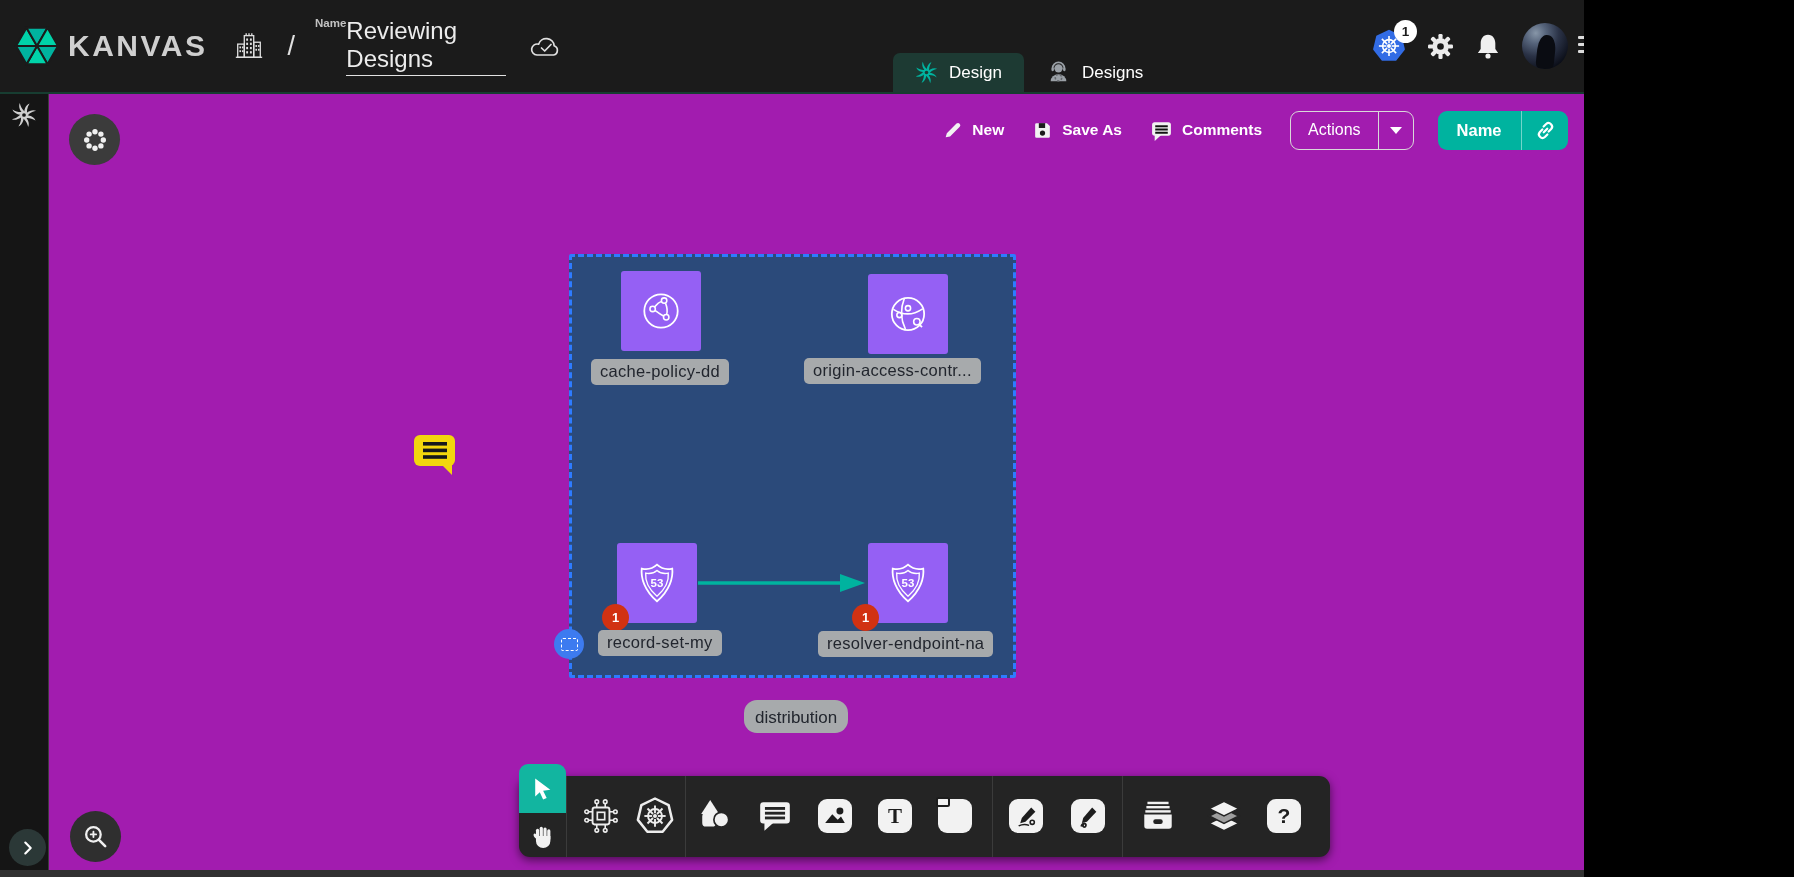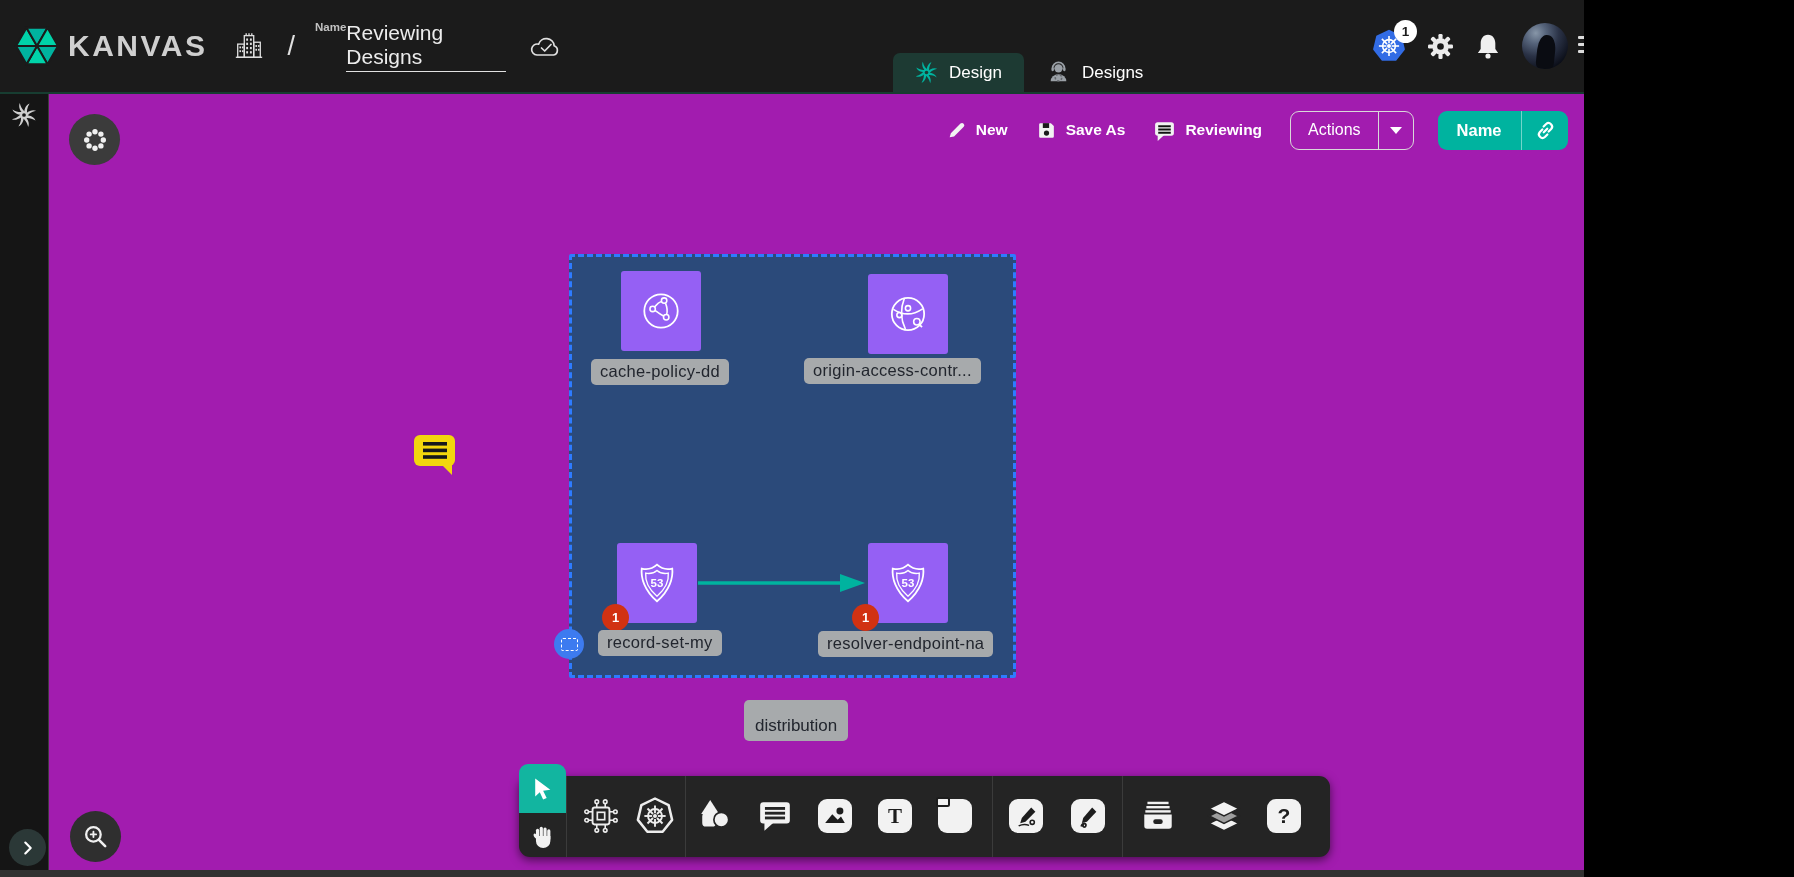--- a/index.html
+++ b/index.html
@@ -7,21 +7,21 @@
   .screen{position:relative;width:1584px;height:877px;background:#a21caf;overflow:hidden}
 
   
   .header{position:absolute;left:0;top:0;width:100%;height:94px;background:#1b1b1b;border-bottom:2px solid #173d31}
   .h-left{position:absolute;left:14px;top:0;height:92px;display:flex;align-items:center}
   .wordmark{font-size:30px;font-weight:800;letter-spacing:2.5px;color:#cfcfcf;margin-left:8px}
   .org-icon{margin-left:26px;display:flex}
   .slash{margin:0 20px 0 22px;font-size:27px;font-weight:300;color:#e0e0e0}
   .namefield{display:flex;flex-direction:row;justify-content:center}
   .namefield .nlab{font-size:11.5px;color:#c2c2c2;font-weight:bold;margin-bottom:2px}
-  .namefield .nval{font-size:21px;color:#ececec;width:160px;border-bottom:1px solid #e2e2e2;padding-bottom:2px}
+  .namefield .nval{font-size:24px;color:#ececec;width:160px;border-bottom:1px solid #e2e2e2;padding-bottom:2px}
   .cloud-icon{margin-left:22px;display:flex}
 
   .tabs{position:absolute;left:893px;bottom:0;display:flex;align-items:flex-end}
   .tab{height:39px;display:flex;align-items:center;gap:11px;padding:0 22px;color:#fff;font-size:17px;cursor:pointer}
   .tab.active{background:#1d3a33;border-radius:7px 7px 0 0}
 
   .h-right{position:absolute;right:16px;top:0;height:92px;display:flex;align-items:center;gap:21px}
   .k8s-wrap{position:relative;width:34px;height:34px}
   .k8s-badge{position:absolute;top:-9px;right:-11px;min-width:23px;height:23px;background:#fff;border-radius:50%;color:#1c1c1c;font-size:13.5px;font-weight:bold;display:flex;align-items:center;justify-content:center}
   .avatar{width:46px;height:46px;border-radius:50%;overflow:hidden;background:
@@ -56,21 +56,21 @@
   
   .comment-marker{position:absolute;left:412px;top:431px;cursor:pointer}
 
   .selection-box{position:absolute;left:569px;top:254px;width:447px;height:424px;background:#2b4a7a;border:3px dashed #2e7bff;border-radius:2px}
   .node{position:absolute;width:80px;height:80px;background:#9560f4;border-radius:3px;display:flex;align-items:center;justify-content:center}
   .nlabel{position:absolute;background:#a7aaac;color:#22262e;font-size:16.5px;padding:3px 9px 4px;border-radius:5px;white-space:nowrap;letter-spacing:.3px}
   .nbadge{position:absolute;width:27px;height:27px;background:#d13212;border-radius:50%;color:#fff;font-size:13px;font-weight:bold;display:flex;align-items:center;justify-content:center}
   .edge-arrow{position:absolute;left:698px;top:570px}
   .sel-handle{position:absolute;left:554px;top:629px;width:30px;height:30px;background:#3d7bf0;border-radius:50%;cursor:pointer}
   .sel-handle::after{content:"";position:absolute;left:7px;top:9px;width:15px;height:11px;border:1.6px dashed #fff;border-radius:2px}
-  .dist-label{position:absolute;left:744px;top:700px;background:#a7aaac;color:#22262e;font-size:17px;padding:16px 11px 5px;border-radius:5px;white-space:nowrap}
+  .dist-label{position:absolute;left:744px;top:700px;background:#a7aaac;color:#22262e;font-size:17px;padding:8px 11px 5px;border-radius:13px;white-space:nowrap}
 
   
   .tray{position:absolute;left:519px;top:776px;width:811px;height:81px;background:#242424;border-radius:11px;box-shadow:0 3px 10px rgba(0,0,0,.55)}
   .cursor-tile{position:absolute;left:519px;top:764px;width:47px;height:49px;background:#12b5a0;border-radius:9px 9px 0 0;display:flex;align-items:center;justify-content:center;cursor:pointer}
   .hand-tile{position:absolute;left:519px;top:813px;width:47px;height:44px;display:flex;align-items:center;justify-content:center;cursor:pointer}
   .tdiv{position:absolute;top:776px;height:81px;width:1px;background:#3b3b3b}
   .tbtn{position:absolute;top:796px;width:40px;height:40px;display:flex;align-items:center;justify-content:center;background:none;border:none;cursor:pointer}
   .wtile{width:34px;height:34px;background:#f2f2f2;border-radius:9px;display:flex;align-items:center;justify-content:center;color:#1d1d1d}
   .wtile.serif-t{font-family:"Liberation Serif",serif;font-weight:bold;font-size:21px}
   .wtile.help-q{font-weight:800;font-size:21px}
@@ -307,21 +307,21 @@
     <div class="ab-item">
       <span style="display:flex">
         <svg width="23" height="23" viewBox="0 0 22 22">
           <rect x="2" y="3" width="18" height="13" rx="2.5" fill="#f2f2f2"></rect>
           <polygon points="4.5,15 4.5,21 11,15" fill="#f2f2f2"></polygon>
           <rect x="5" y="6" width="12" height="1.9" fill="#111"></rect>
           <rect x="5" y="9.1" width="12" height="1.9" fill="#111"></rect>
           <rect x="5" y="12.2" width="12" height="1.9" fill="#111"></rect>
         </svg>
       </span>
-      <span>Reviewing</span>
+      <span>Comments</span>
     </div>
     <div class="actions-btn">
       <span class="actions-main">Actions</span>
       <span class="actions-arrow">
           <span class="caret"></span>
         </span>
     </div>
     <div class="share-btn">
       <span class="share-main">Name</span>
       <span class="share-sep"></span>

